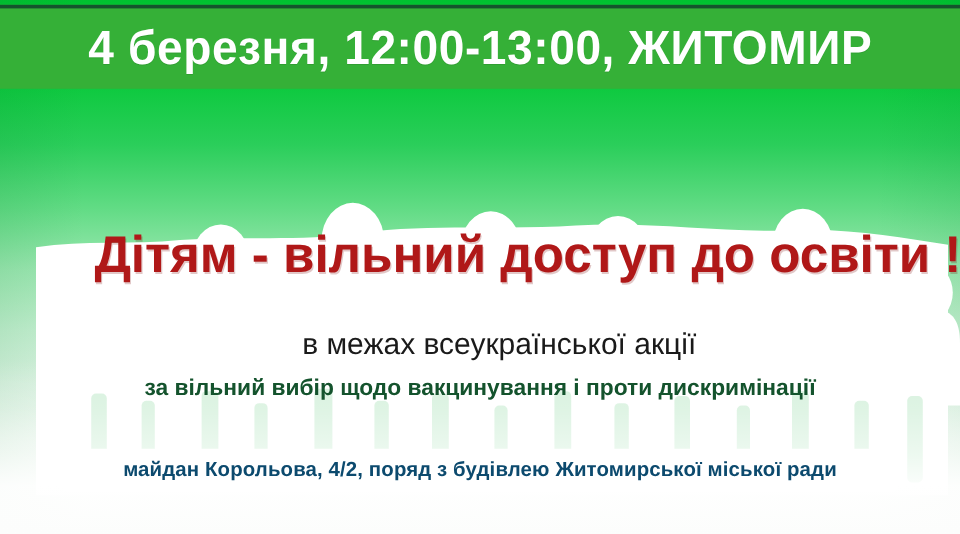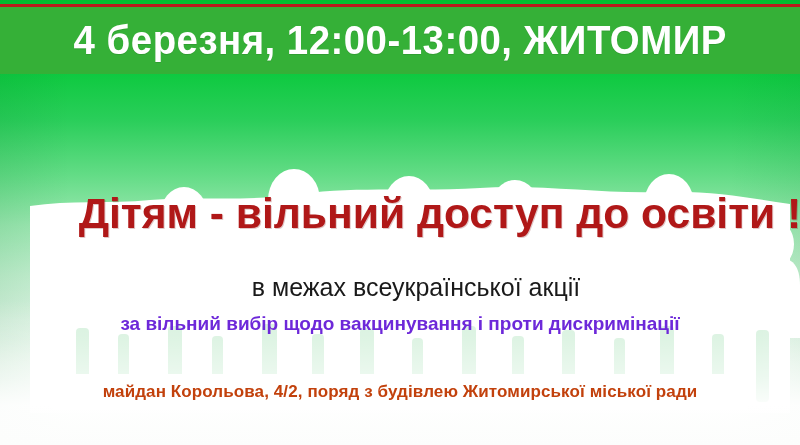--- a/index.html
+++ b/index.html
@@ -86,21 +86,21 @@
   }
 
   
   .header-bar {
     position: absolute;
     left: 0;
     top: 4px;
     width: 800px;
     height: 70px;
     background: #35b037;
-    border-top: 3px solid #b91c1c;
+    border-top: 3px solid #14532d;
     box-sizing: border-box;
     display: flex;
     align-items: center;
     justify-content: center;
   }
   .header-text {
     color: #ffffff;
     font-family: "Liberation Sans Narrow", "Liberation Sans", "DejaVu Sans", sans-serif;
     font-size: 40px;
     font-weight: bold;
@@ -149,21 +149,21 @@
   }
 
   .subtitle2 {
     position: absolute;
     left: 0;
     top: 312px;
     width: 800px;
     text-align: center;
   }
   .subtitle2-text {
-    color: #6d28d9;
+    color: #14532d;
     font-family: "Liberation Sans", "DejaVu Sans", sans-serif;
     font-size: 19px;
     font-weight: bold;
     line-height: 24px;
     white-space: nowrap;
   }
 
   
   .address-band {
     position: absolute;
@@ -171,21 +171,21 @@
     top: 374px;
     width: 696px;
     height: 36px;
     background: #ffffff;
     border-radius: 5px;
     display: flex;
     align-items: center;
     justify-content: center;
   }
   .address-text {
-    color: #c2410c;
+    color: #0c4a6e;
     font-family: "Liberation Sans", "DejaVu Sans", sans-serif;
     font-size: 17px;
     font-weight: bold;
     letter-spacing: 0.1px;
     white-space: nowrap;
   }
 </style>
 </head>
 <body>
 

